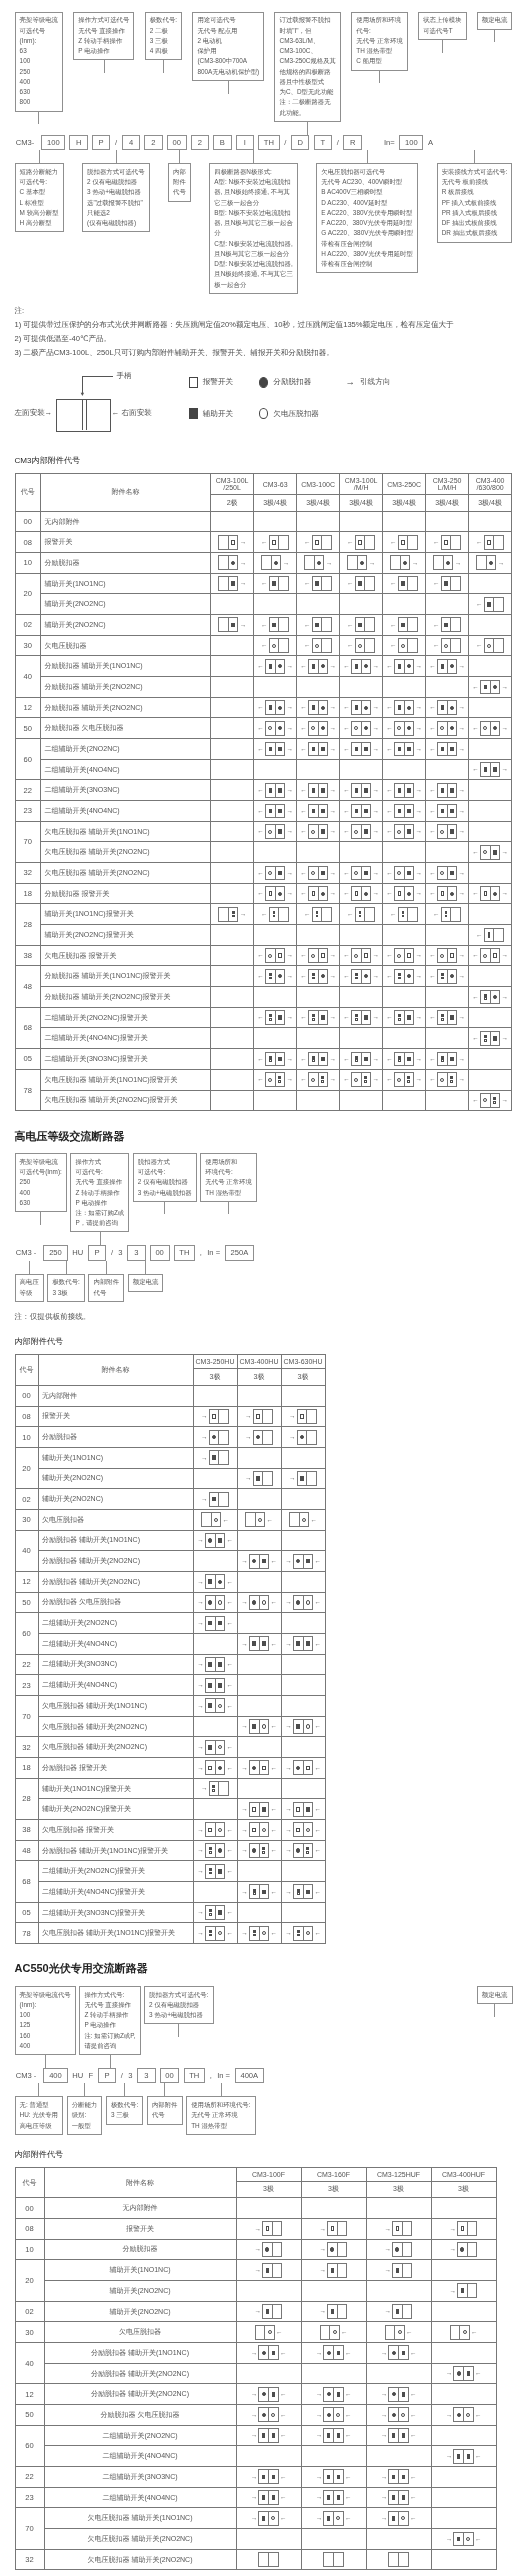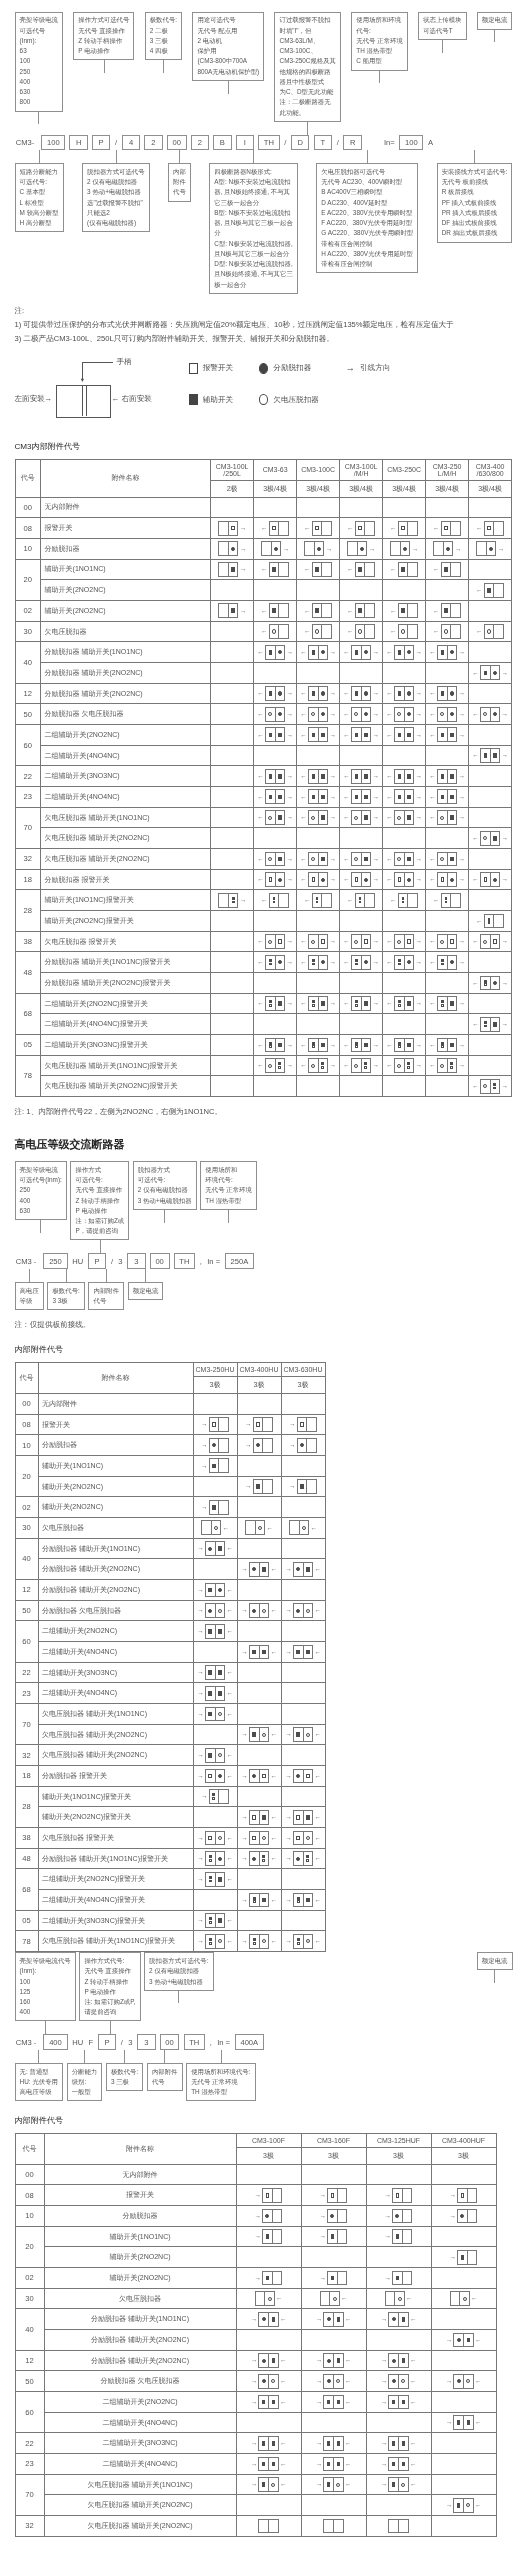--- a/index.html
+++ b/index.html
@@ -258,20 +258,21 @@
             <div>DF    抽出式板前接线</div>
             <div>DR    抽出式板后接线</div>
           </div>
         </div>
       </div>
     </div>
 
   <div class="notes">
       <div>注:</div>
       <div>1) 可提供带过压保护的分布式光伏并网断路器：失压跳闸定值20%额定电压、10秒，过压跳闸定值135%额定电压，检有压定值大于</div>
+      <div>2) 可提供低温至-40℃产品。</div>
       <div>3) 二极产品CM3-100L、250L只可订购内部附件辅助开关、报警开关、辅报开关和分励脱扣器。</div>
     </div>
 
   <div class="legend">
     <div class="legend-diagram">
       <div class="ld-handle">手柄</div>
       <div class="ld-hline"></div>
       <div class="ld-vline"></div>
       <div class="ld-varrow">▼</div>
       <div class="ld-left">左面安装</div>
@@ -1930,21 +1931,20 @@
                     </span>
                   </span>
                 </span>
                 <span class="darrow">→</span>
               </span></td>
           </tr>
         </tbody>
       </table>
     </div>
   <div class="tnotes">
-      <div>注: 1、内部附件代号22，左侧为2NO2NC，右侧为1NO1NC。</div>
     </div>
 
   <div class="h-big">高电压等级交流断路器</div>
   <div id="s2" class="diagram">
       <div class="toprow">
         <div class="dcol">
           <div class="dbox">
             <div>壳架等级电流</div>
             <div>可选代号(Inm):</div>
             <div>250</div>
@@ -2754,20 +2754,21 @@
                     <span class="ssym ci"></span>
                   </span>
                 </span>
                 <span class="darrow">←</span>
               </span></td>
           </tr>
         </tbody>
       </table>
     </div>
 
+  <div class="h-big">AC550光伏专用交流断路器</div>
   <div id="s3" class="diagram">
       <div class="toprow">
         <div class="dcol">
           <div class="dbox">
             <div>壳架等级电流代号</div>
             <div>(Inm):</div>
             <div>100</div>
             <div>125</div>
             <div>160</div>
             <div>400</div>

